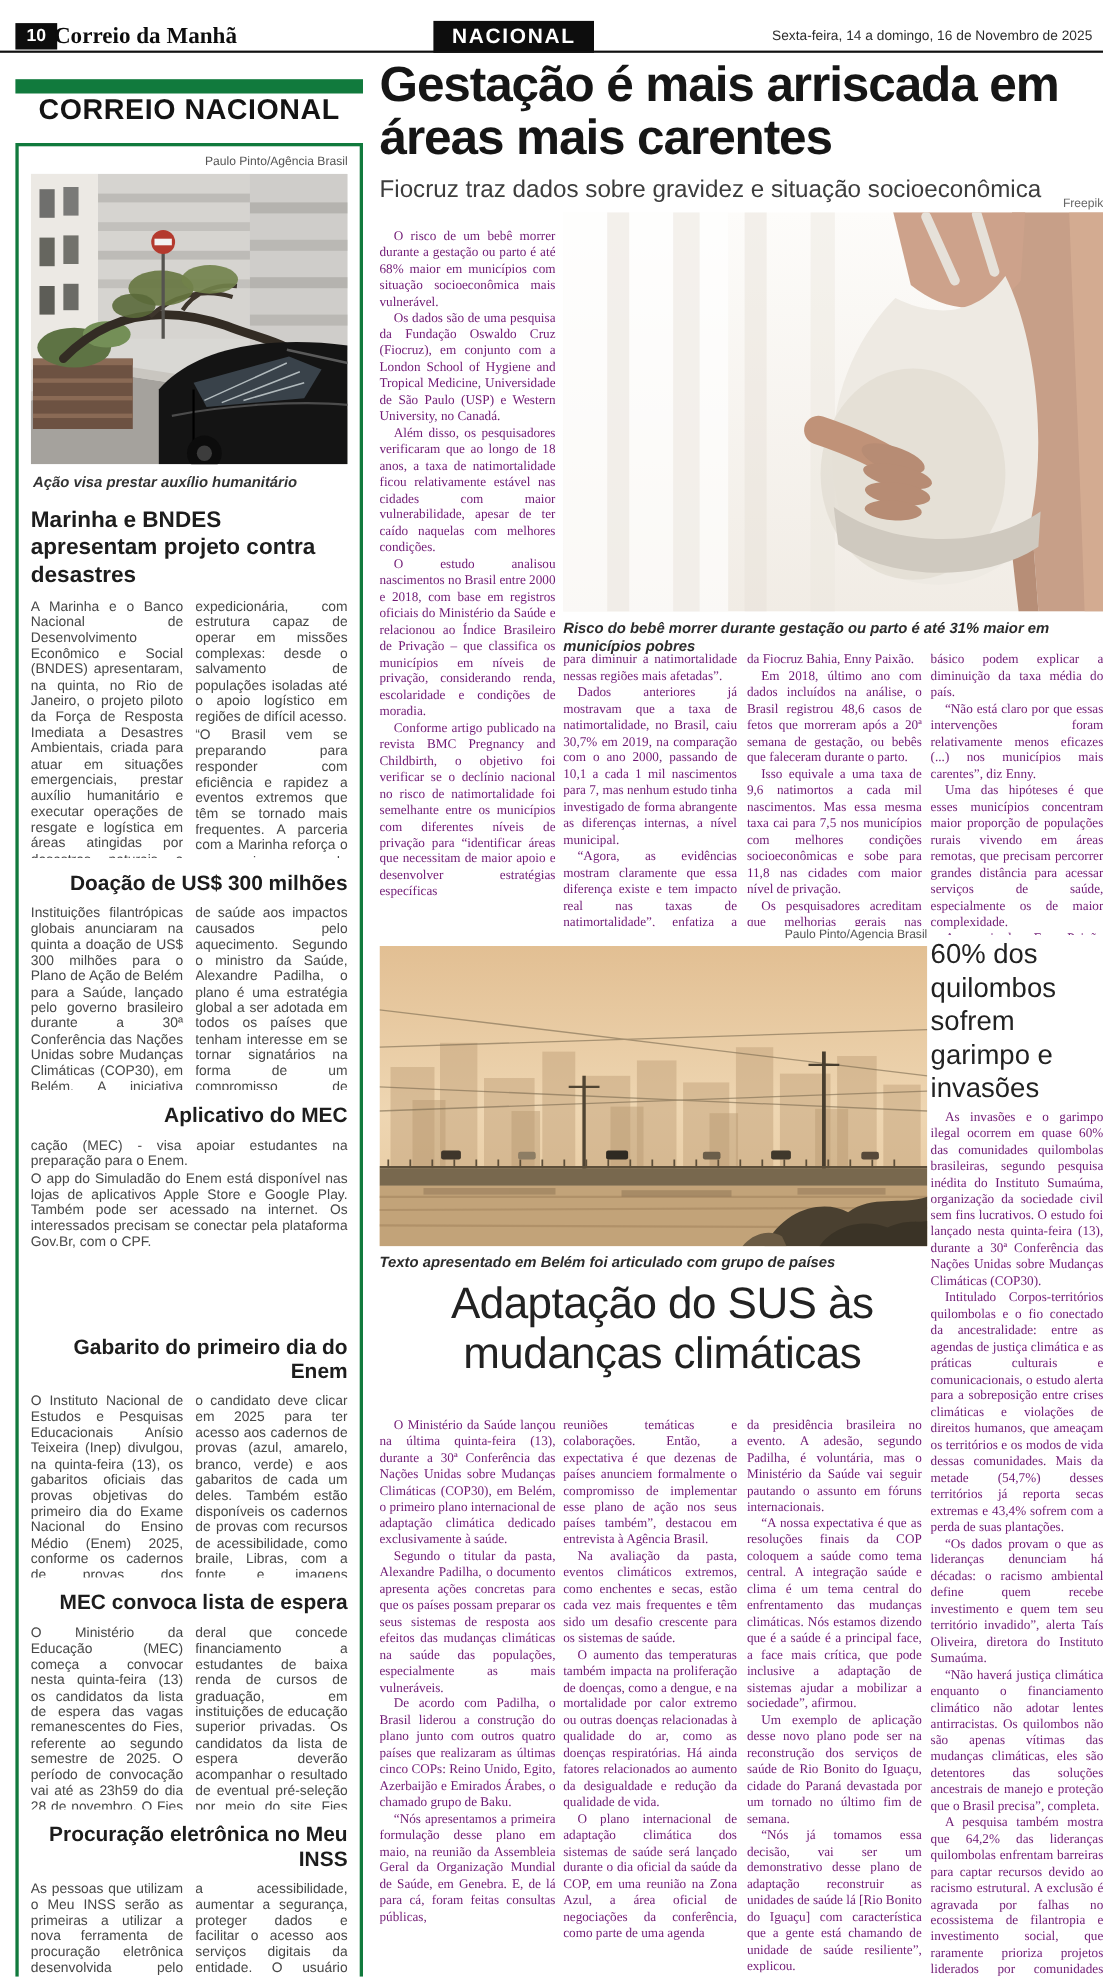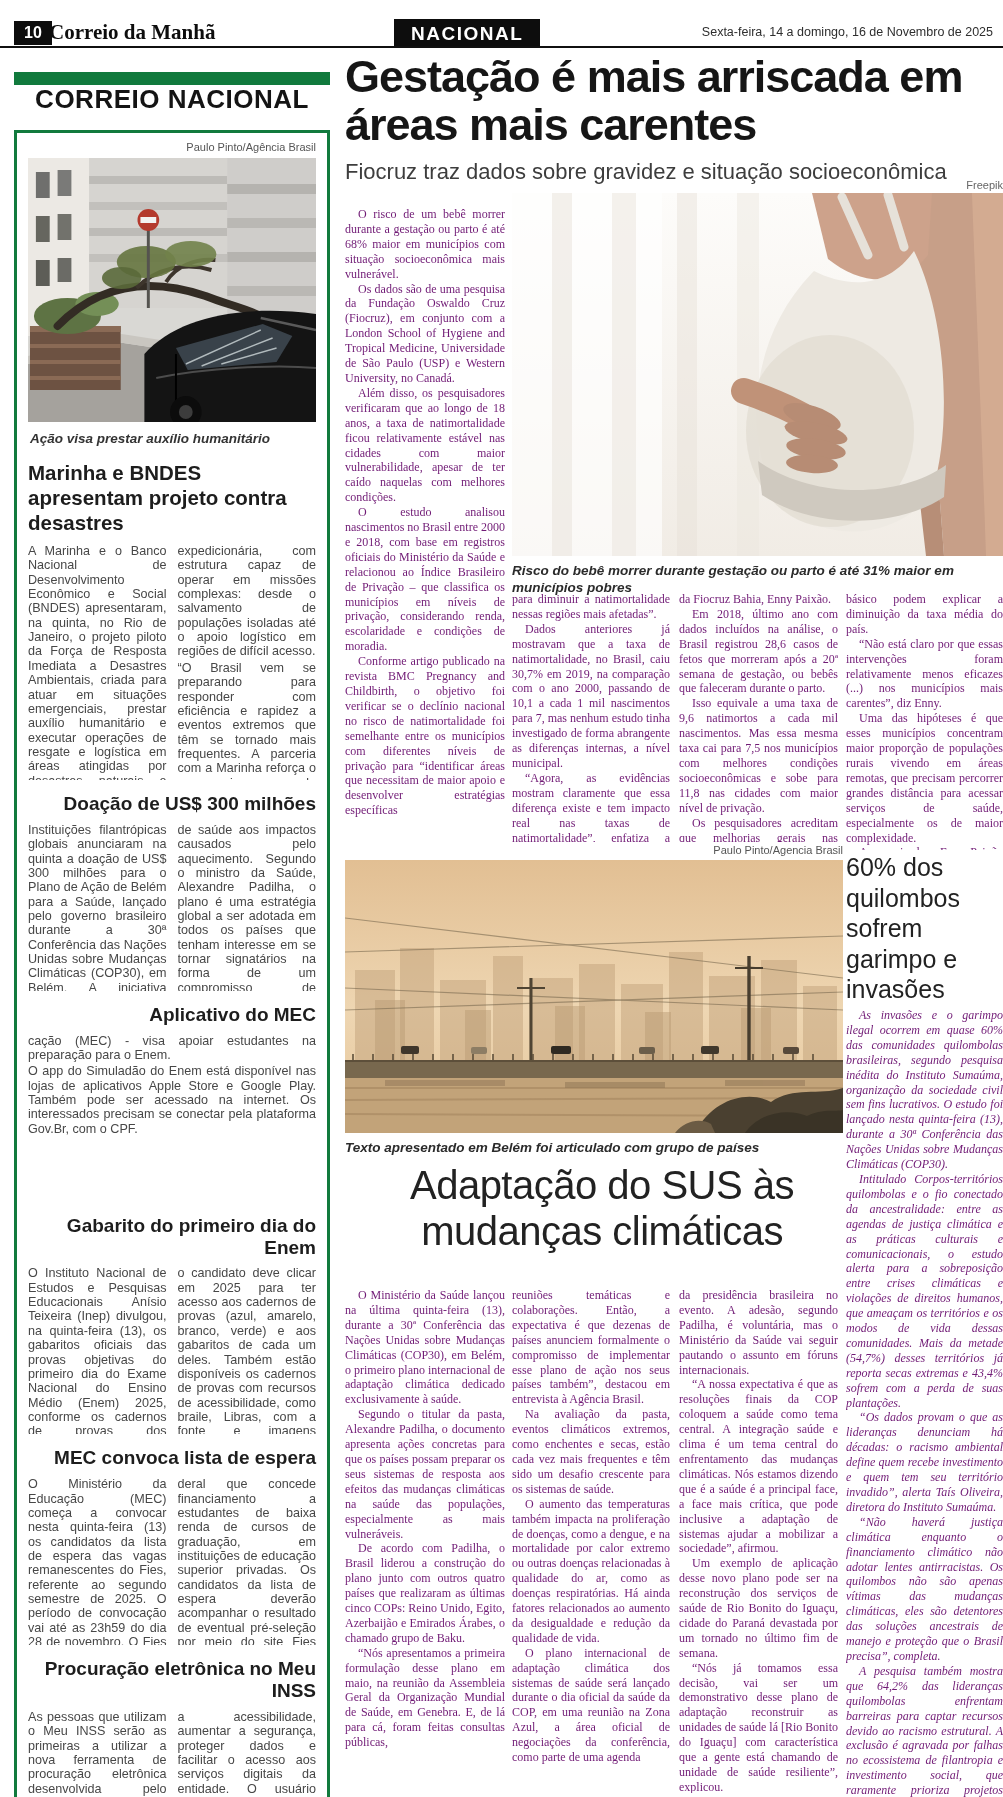--- a/index.html
+++ b/index.html
@@ -56,21 +56,21 @@
   .caption-bridge{position:absolute;left:345px;top:1140px;width:498px;
            font:italic 600 13.5px/1.25 "Liberation Sans",sans-serif;color:#2b2b2b;}
   .sus-headline{position:absolute;left:332px;top:1163px;width:540px;margin:0;
            font:400 40px/1.14 "Liberation Sans",sans-serif;letter-spacing:-.5px;color:#222;text-align:center;}
   .sc1{left:345px;top:1288px;width:160px;height:505px;}
   .sc2{left:512px;top:1288px;width:158px;height:505px;}
   .sc3{left:679px;top:1288px;width:159px;height:505px;}
   
   .q-title{position:absolute;left:846px;top:852px;width:157px;margin:0;
            font:400 25px/1.22 "Liberation Sans",sans-serif;color:#222;}
-  .q-body{left:846px;top:1008px;width:157px;height:789px;font-style:italic;}
+  .q-body{left:846px;top:1008px;width:157px;height:789px;}
 </style>
 </head>
 <body>
 
 <div class="page">
 
   <div class="pagenum">10</div>
   <div class="masthead">Correio da Manhã</div>
   <div class="section-box">NACIONAL</div>
   <div class="edition-date">Sexta-feira, 14 a domingo, 16 de Novembro de 2025</div>
@@ -233,21 +233,21 @@
       <p>O estudo analisou nascimentos no Brasil entre 2000 e 2018, com base em registros oficiais do Ministério da Saúde e relacionou ao Índice Brasileiro de Privação – que classifica os municípios em níveis de privação, considerando renda, escolaridade e condições de moradia.</p>
       <p>Conforme artigo publicado na revista BMC Pregnancy and Childbirth, o objetivo foi verificar se o declínio nacional no risco de natimortalidade foi semelhante entre os municípios com diferentes níveis de privação para “identificar áreas que necessitam de maior apoio e desenvolver estratégias específicas</p>
     </div>
   <div class="serifcol mc2 cont">
       <p>para diminuir a natimortalidade nessas regiões mais afetadas”.</p>
       <p>Dados anteriores já mostravam que a taxa de natimortalidade, no Brasil, caiu 30,7% em 2019, na comparação com o ano 2000, passando de 10,1 a cada 1 mil nascimentos para 7, mas nenhum estudo tinha investigado de forma abrangente as diferenças internas, a nível municipal.</p>
       <p>“Agora, as evidências mostram claramente que essa diferença existe e tem impacto real nas taxas de natimortalidade”, enfatiza a pesquisadora do Centro de Integração de Dados e Conhecimentos para Saúde</p>
     </div>
   <div class="serifcol mc3 cont">
       <p>da Fiocruz Bahia, Enny Paixão.</p>
-      <p>Em 2018, último ano com dados incluídos na análise, o Brasil registrou 28,6 casos de fetos que morreram após a 20ª semana de gestação, ou bebês que faleceram durante o parto.</p>
+      <p>Em 2018, último ano com dados incluídos na análise, o Brasil registrou 48,6 casos de fetos que morreram após a 20ª semana de gestação, ou bebês que faleceram durante o parto.</p>
       <p>Isso equivale a uma taxa de 9,6 natimortos a cada mil nascimentos. Mas essa mesma taxa cai para 7,5 nos municípios com melhores condições socioeconômicas e sobe para 11,8 nas cidades com maior nível de privação.</p>
       <p>Os pesquisadores acreditam que melhorias gerais nas políticas de saúde e em outras áreas como educação e saneamento</p>
     </div>
   <div class="serifcol mc4 cont">
       <p>básico podem explicar a diminuição da taxa média do país.</p>
       <p>“Não está claro por que essas intervenções foram relativamente menos eficazes (...) nos municípios mais carentes”, diz Enny.</p>
       <p>Uma das hipóteses é que esses municípios concentram maior proporção de populações rurais vivendo em áreas remotas, que precisam percorrer grandes distância para acessar serviços de saúde, especialmente os de maior complexidade.</p>
       <p>A pesquisadora Enny Paixão reforça a contribuição de problemas característicos da desigualdade.</p>
     </div>
 

